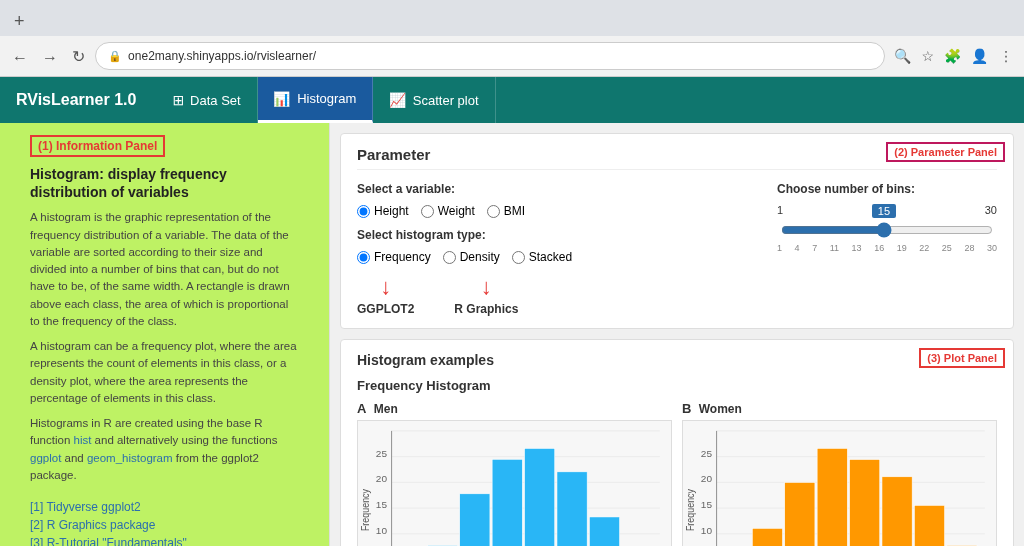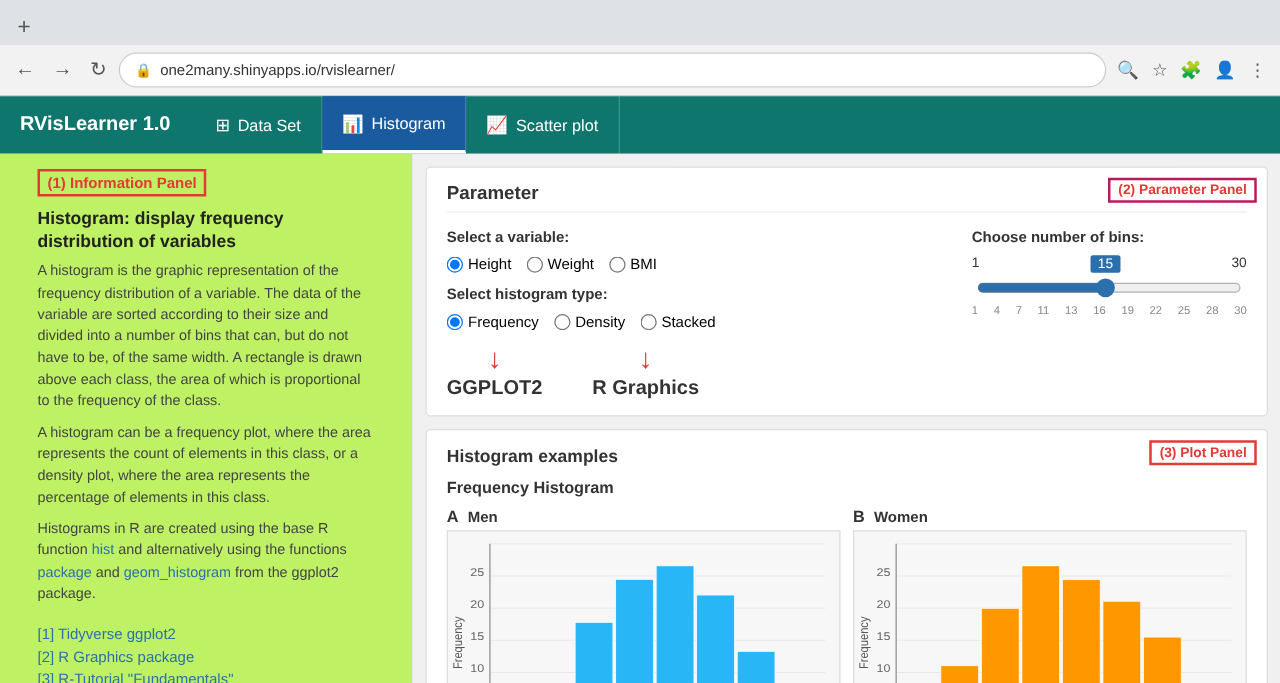--- a/index.html
+++ b/index.html
@@ -238,21 +238,21 @@
       align-items: center;
       gap: 4px;
       cursor: pointer;
     }
     .arrow-down {
       color: #e53935;
       font-size: 22px;
       line-height: 1;
     }
     .graphic-label {
-      font-size: 16px;
+      font-size: 12px;
       color: #333;
       font-weight: bold;
     }
 
     
     .examples-panel {
       background: white;
       border: 1px solid #ddd;
       border-radius: 4px;
       padding: 12px 16px;
@@ -356,21 +356,21 @@
 </div>
 
 <div class="main-content">
 
   <div class="info-panel">
     <div class="info-panel-label">(1) Information Panel</div>
     <h3>Histogram: display frequency distribution of variables</h3>
     <p>A histogram is the graphic representation of the frequency distribution of a variable. The data of the variable are sorted according to their size and divided into a number of bins that can, but do not have to be, of the same width. A rectangle is drawn above each class, the area of which is proportional to the frequency of the class.</p>
     <p>A histogram can be a frequency plot, where the area represents the count of elements in this class, or a density plot, where the area represents the percentage of elements in this class.</p>
     <p>
-      Histograms in R are created using the base R function <a>hist</a> and alternatively using the functions <a>package</a> and <a>geom_histogram</a> from the ggplot2 package.
+      Histograms in R are created using the base R function <a>hist</a> and alternatively using the functions <a>ggplot</a> and <a>geom_histogram</a> from the ggplot2 package.
     </p>
     <div class="links-section">
       <a>[1] Tidyverse ggplot2</a>
       <a>[2] R Graphics package</a>
       <a>[3] R-Tutorial "Fundamentals"</a>
     </div>
   </div>
 
   <div class="right-panel">
 

